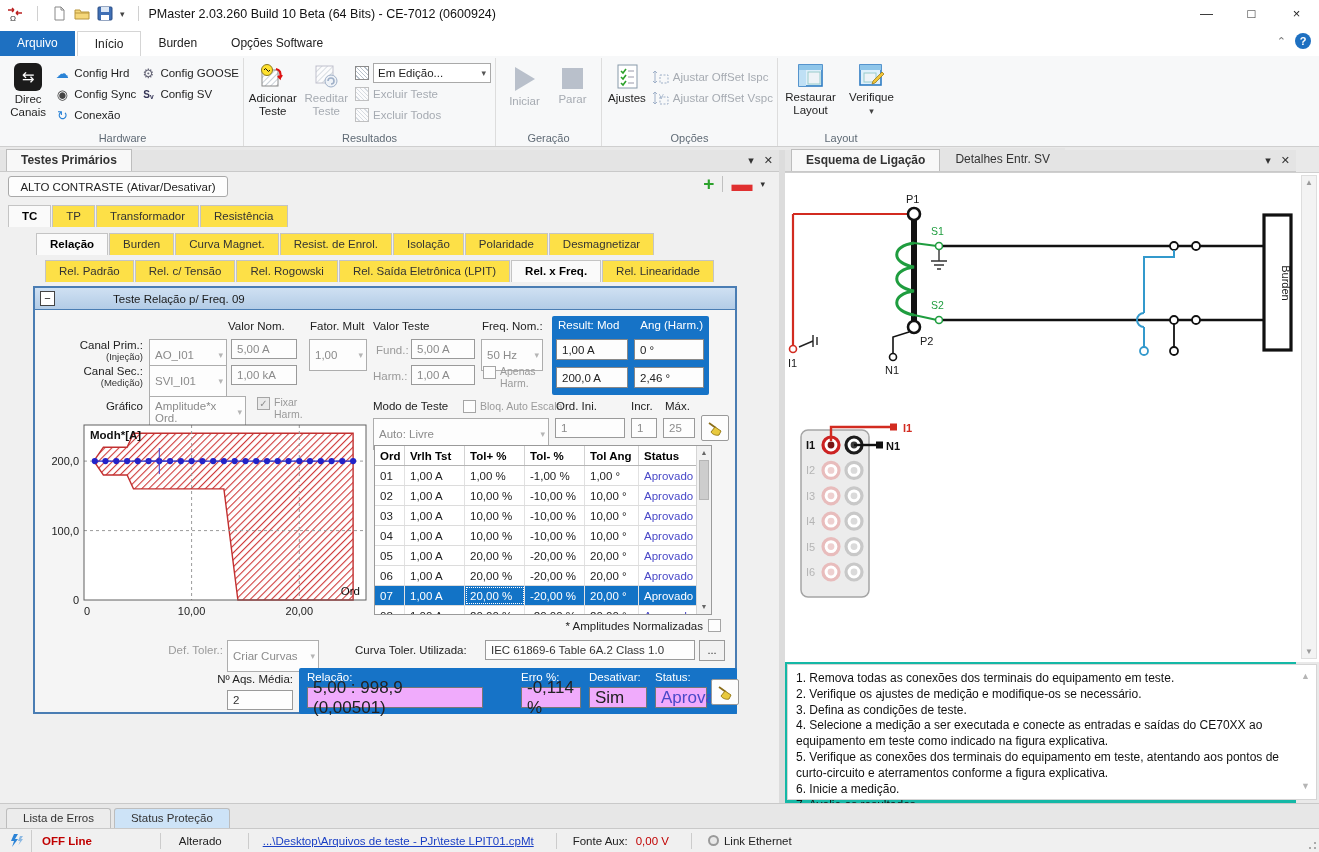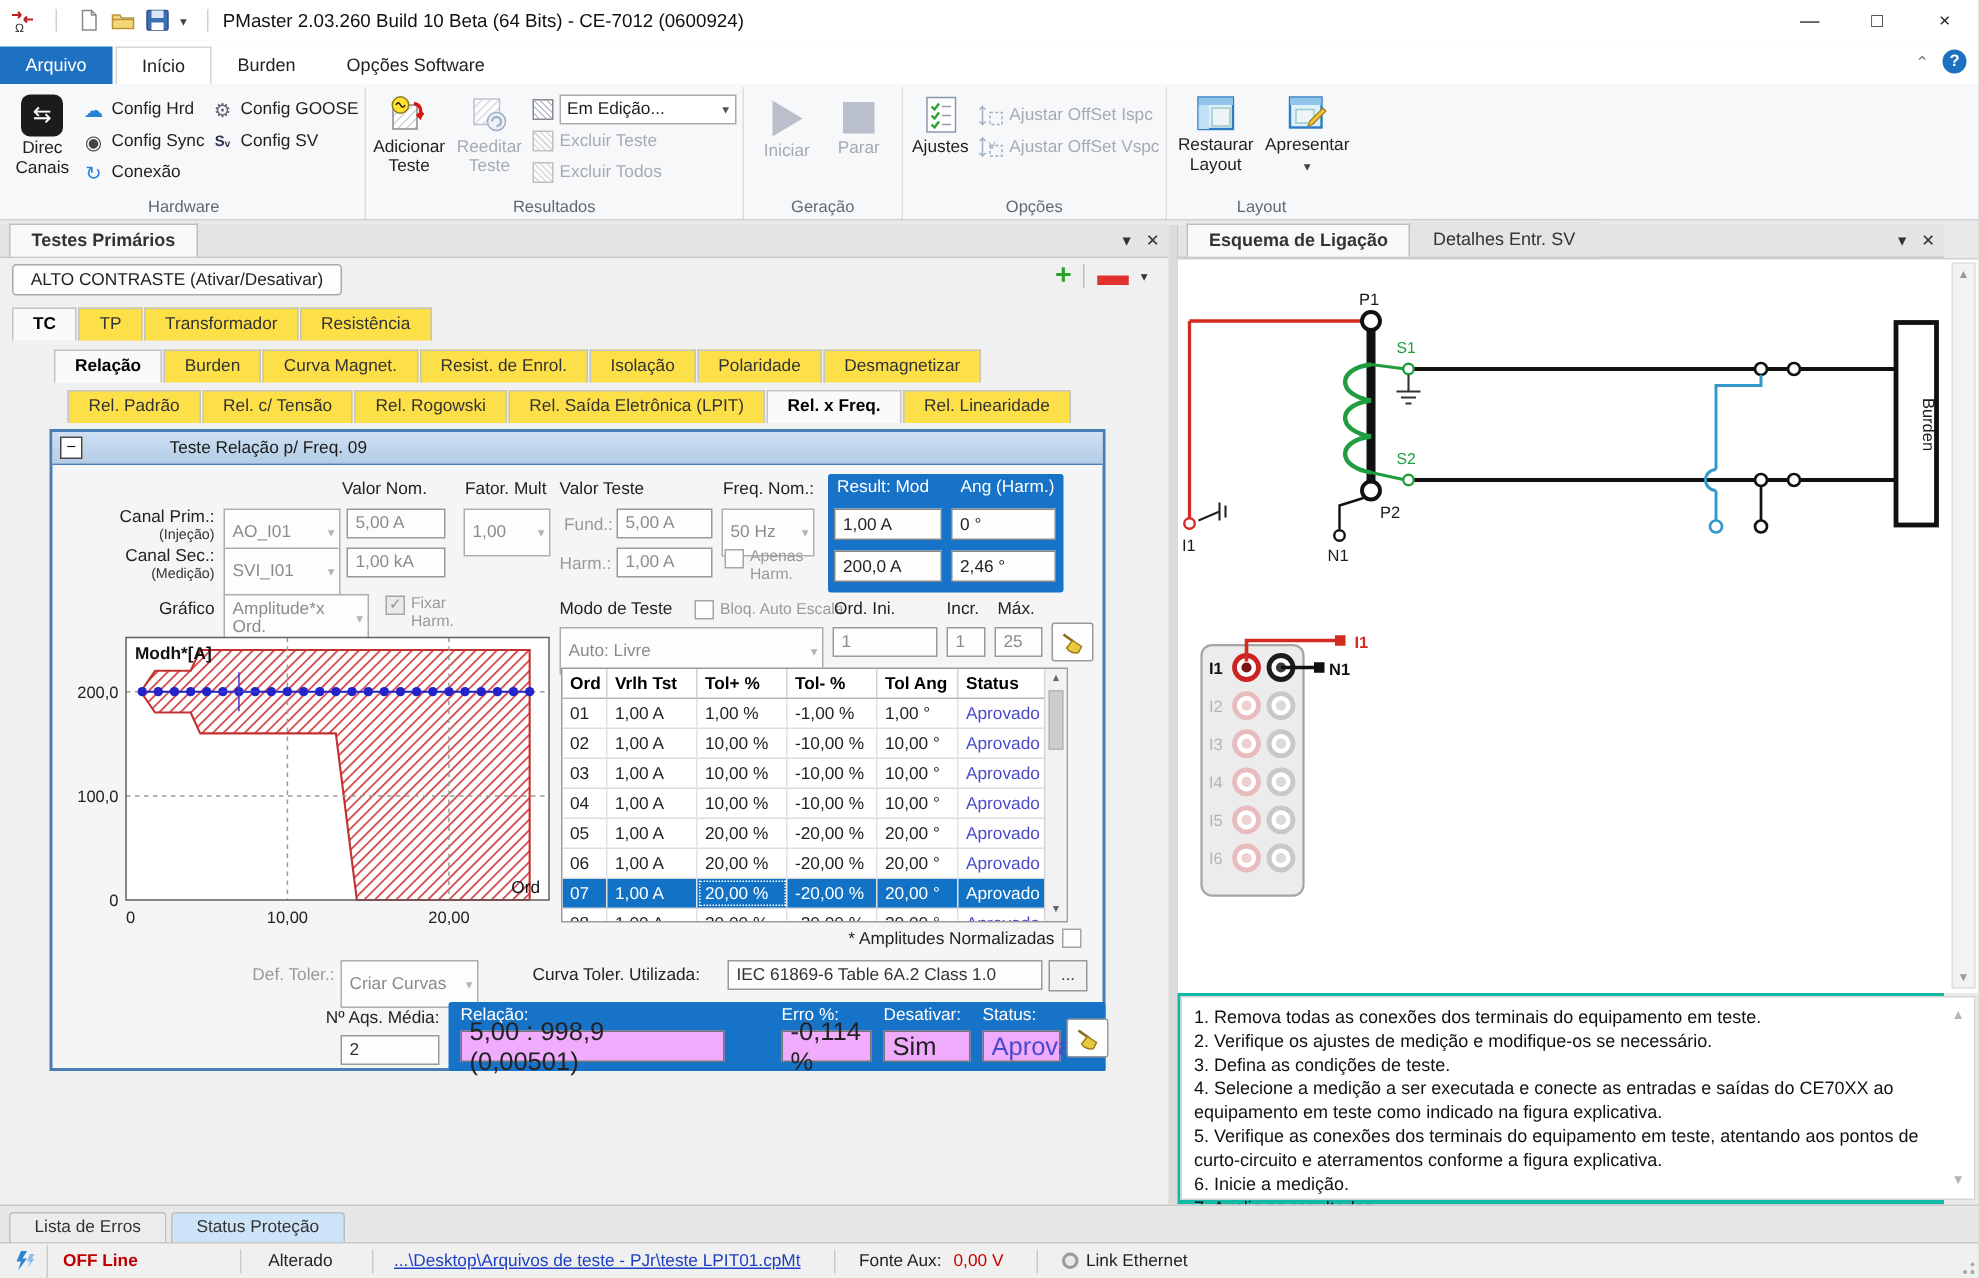--- a/index.html
+++ b/index.html
@@ -337,21 +337,21 @@
           </svg>
           <span>Restaurar Layout</span>
         </div>
         <div class="big-btn">
           <svg width="27" height="26" viewBox="0 0 27 26">
             <rect x="2" y="2" width="21" height="20" fill="#dff0fb" stroke="#2e7cc3" stroke-width="1.6"></rect>
             <rect x="2" y="2" width="21" height="5" fill="#8fc6ea"></rect>
               <rect x="6" y="10" width="12" height="9" fill="#eef3f7" stroke="#9cc"></rect>
             <path d="M15,18 l9,-9 2,2 -9,9 -3,1 z" fill="#f2c438" stroke="#9a7d1a" stroke-width=".8"></path>
           </svg>
-          <span>Apresentar</span>
+          <span>Verifique</span>
           <span class="ca">▾</span>
         </div>
       </div>
       <div class="rg-label">Layout</div>
     </div>
   </div>
 
   <div class="left-panel">
     <div class="panel-tabstrip">
       <div class="ptab active">Testes Primários</div>

